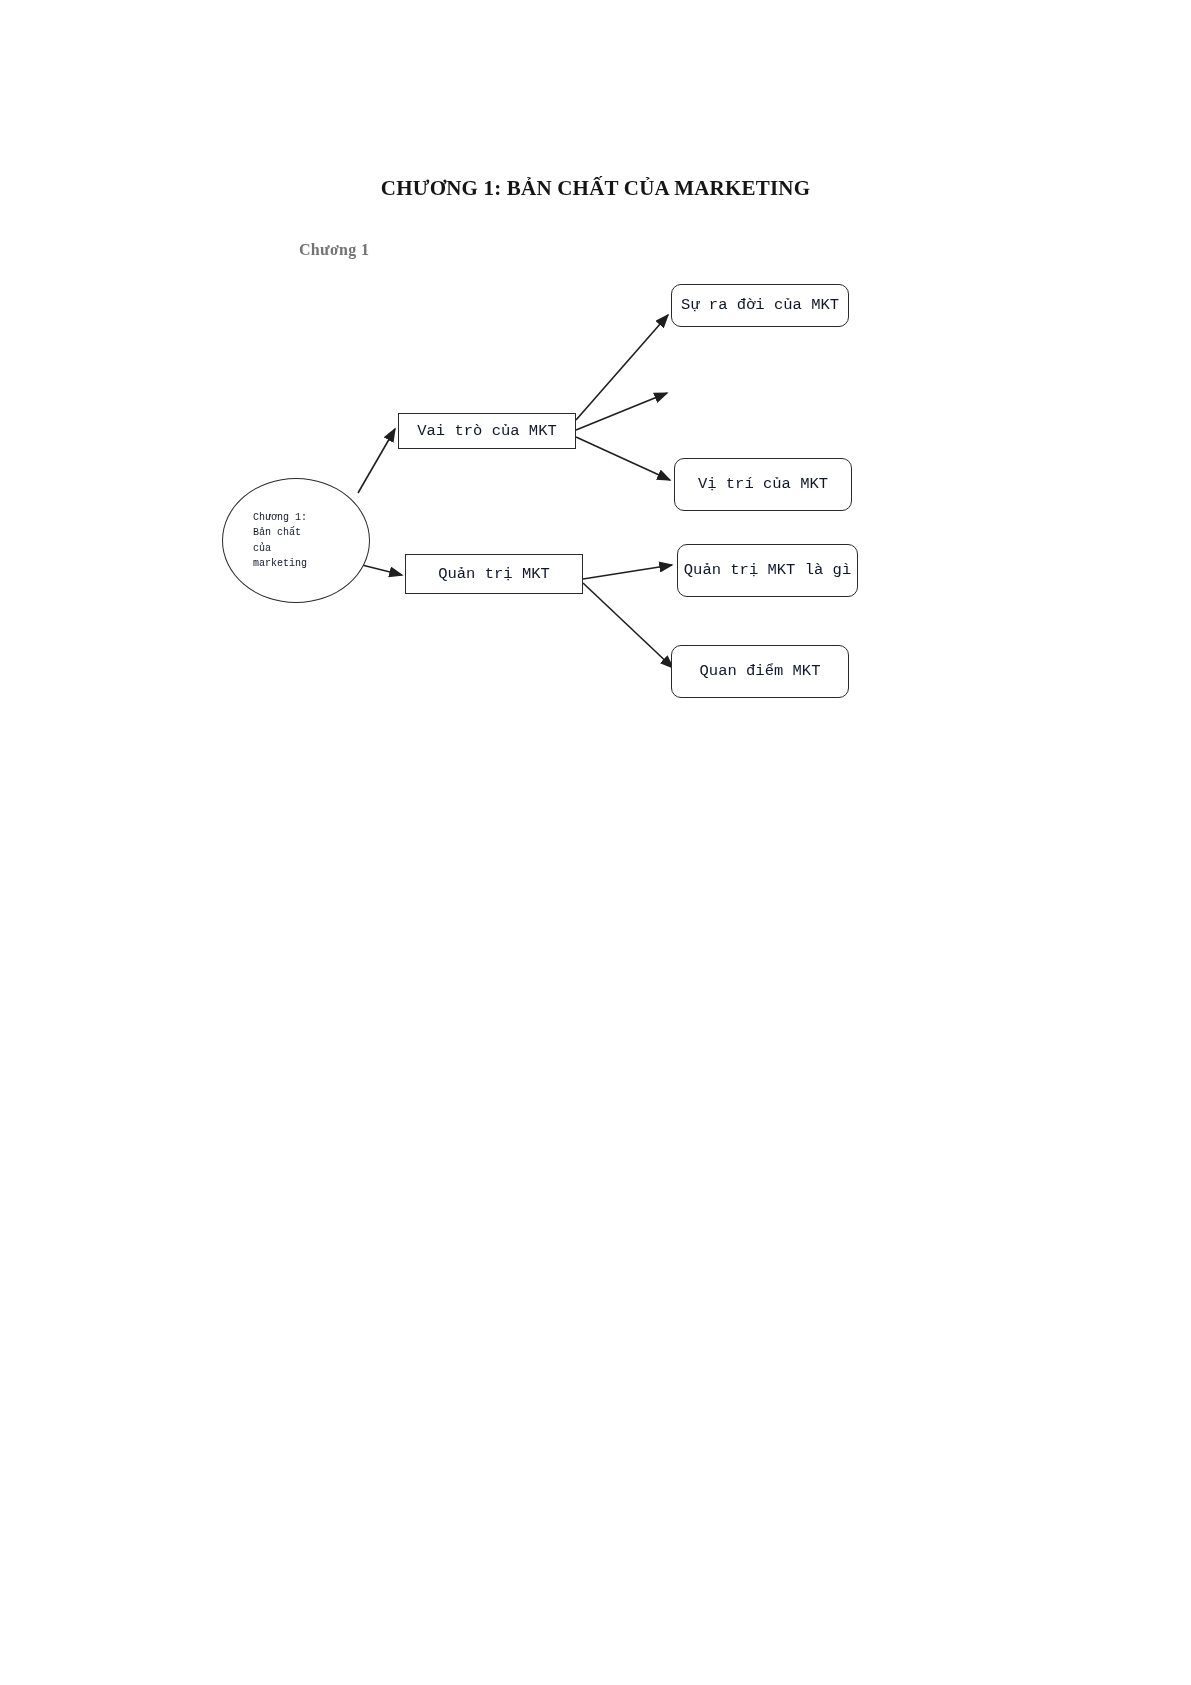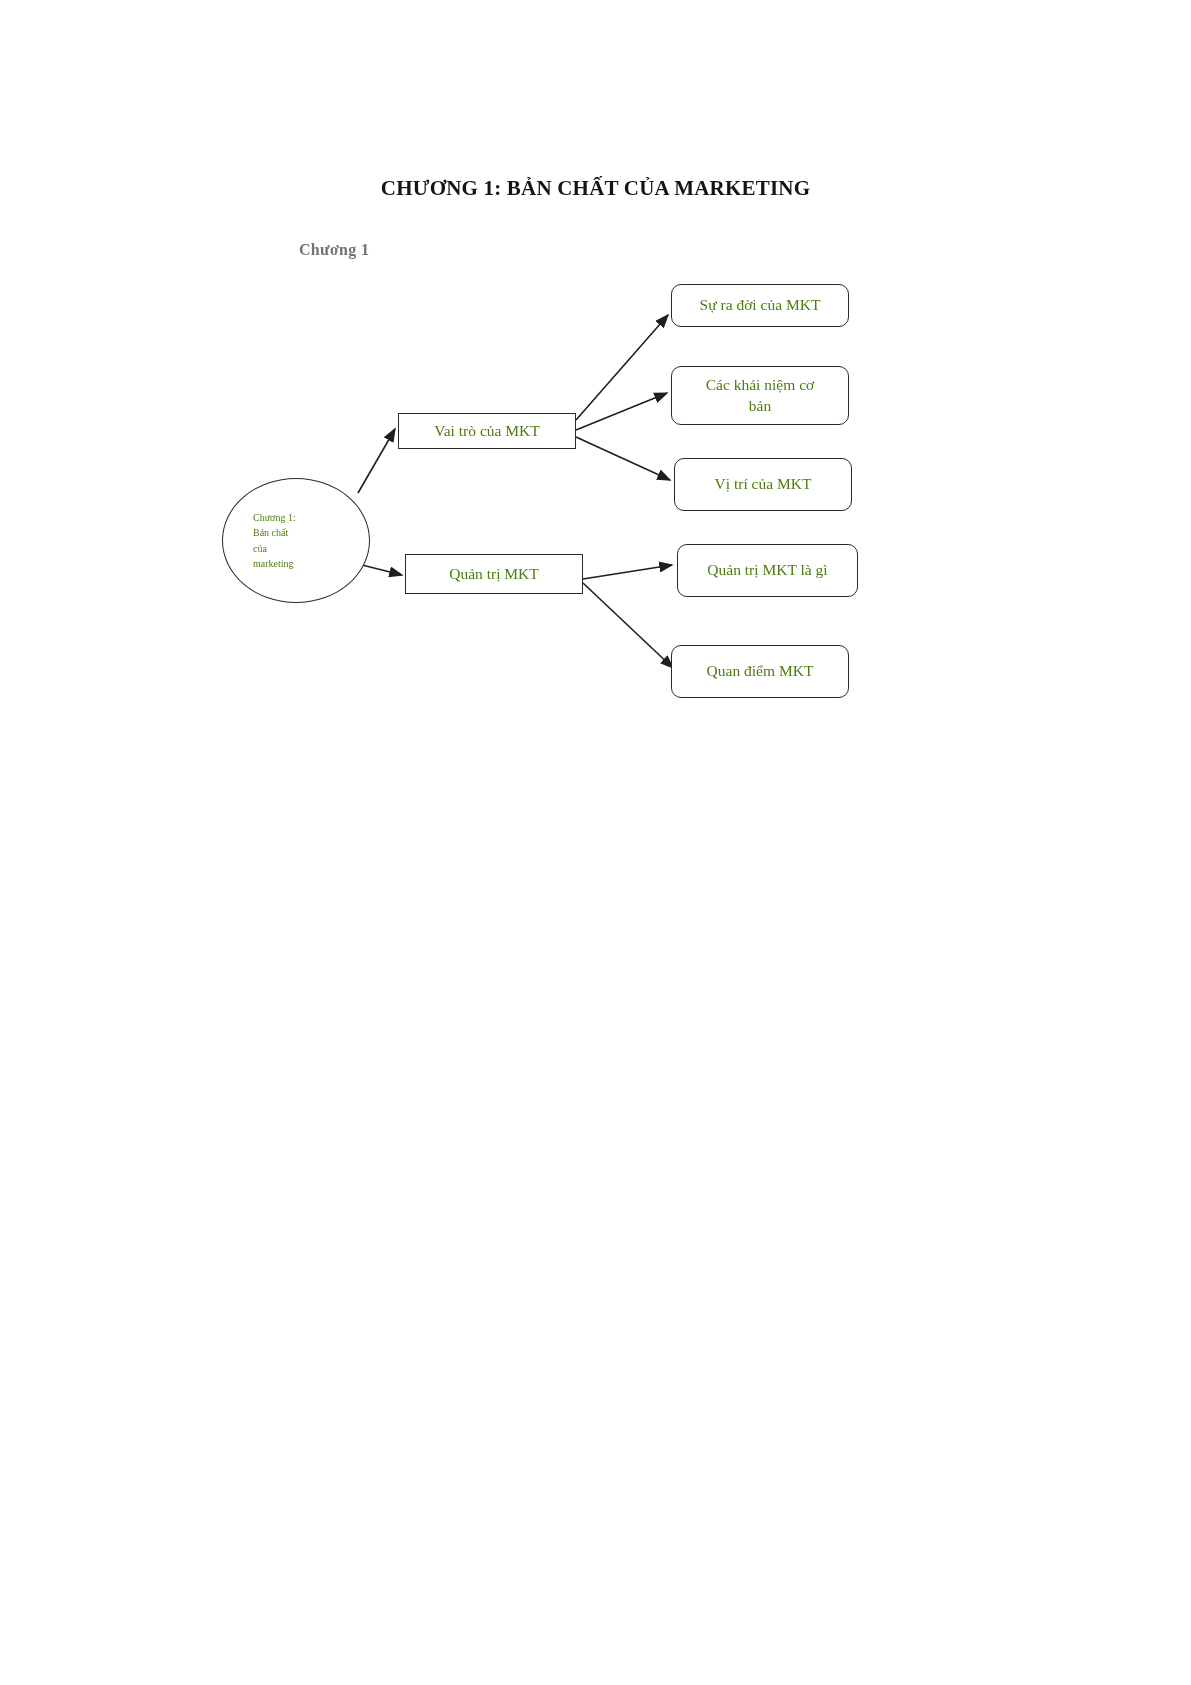--- a/index.html
+++ b/index.html
@@ -67,23 +67,23 @@
   
   .node {
     position: absolute;
     box-sizing: border-box;
     display: flex;
     align-items: center;
     justify-content: center;
     text-align: center;
     font-size: 15.5px;
     line-height: 1.35;
-    color: #4d7c0f;
+    color: #0f172a;
     background: #ffffff;
-    font-family: Liberation Serif, serif;
+    font-family: Liberation Mono, monospace;
   }
   .node-circle {
     border: 1.4px solid #2a2a2a;
     border-radius: 50%;
     justify-content: flex-start;
     align-items: center;
     text-align: left;
     padding-left: 30px;
     padding-right: 10px;
     font-size: 10px;
@@ -147,24 +147,20 @@
     </div>
 
     <div class="node node-rect" style="left: 215px; top: 289px; width: 178px; height: 40px;">
       <span class="node-label">Quản trị MKT</span>
     </div>
 
     <div class="node node-round" style="left: 481px; top: 19px; width: 178px; height: 43px;">
       <span class="node-label">Sự ra đời của MKT</span>
     </div>
 
-    <div class="node node-round" style="left: 481px; top: 101px; width: 178px; height: 59px;">
-      <span class="node-label">Các khái niệm cơ
-bản</span>
-    </div>
 
     <div class="node node-round" style="left: 484px; top: 193px; width: 178px; height: 53px;">
       <span class="node-label">Vị trí của MKT</span>
     </div>
 
     <div class="node node-round" style="left: 487px; top: 279px; width: 181px; height: 53px;">
       <span class="node-label">Quản trị MKT  là gì</span>
     </div>
 
     <div class="node node-round" style="left: 481px; top: 380px; width: 178px; height: 53px; text-align: right;">

